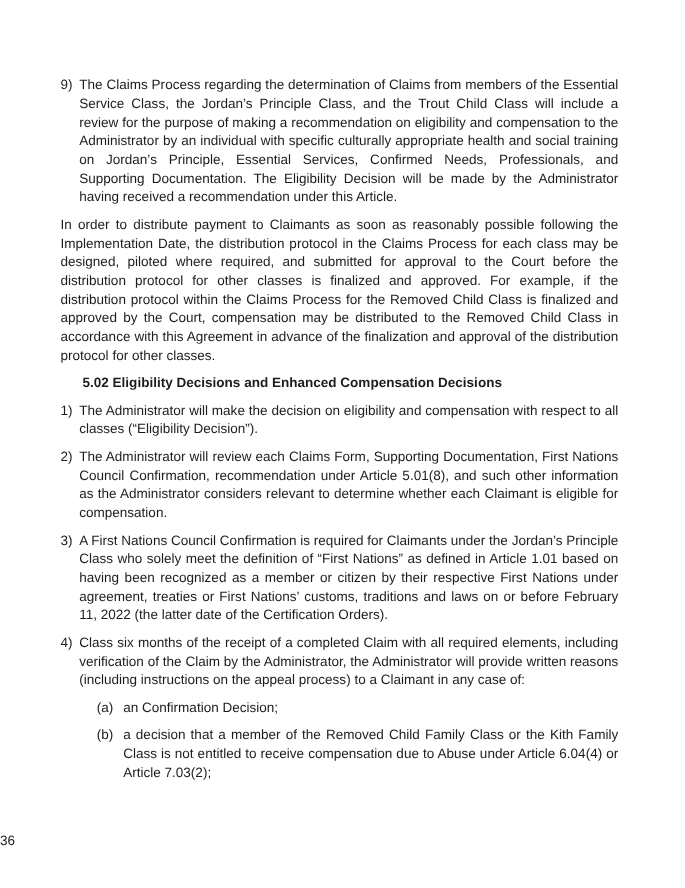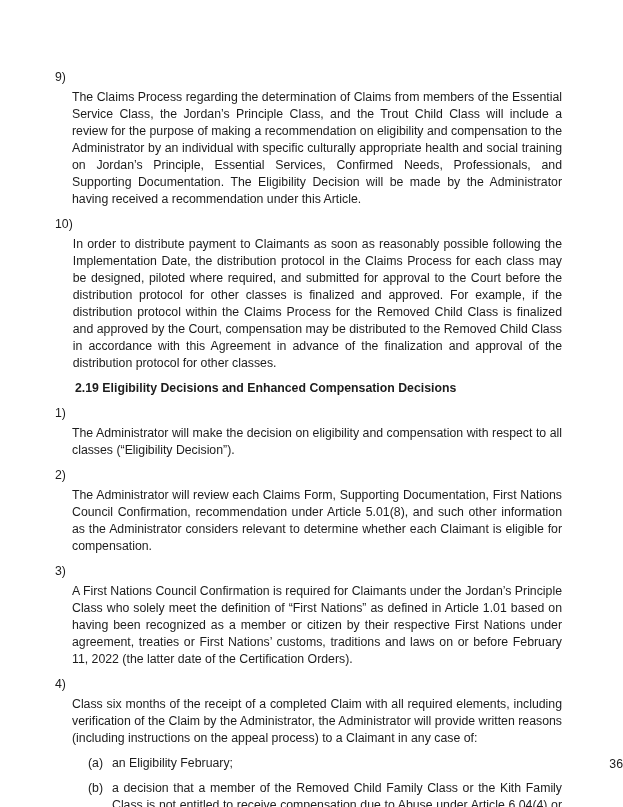--- a/index.html
+++ b/index.html
@@ -30,21 +30,20 @@
     margin: 0 0 8px 0;
   }
   .item-marker {
     flex: 0 0 17px;
     white-space: nowrap;
   }
   .item-body {
     flex: 1 1 auto;
     text-align: justify;
     text-justify: inter-word;
-    margin-top: 20px;
   }
   .section-heading {
     font-weight: bold;
     margin: 8px 0 8px 20px;
   }
   .subitem {
     display: flex;
     margin: 0 0 8px 33px;
   }
   .subitem-marker {
@@ -55,40 +54,39 @@
     flex: 1 1 auto;
     text-align: justify;
     text-justify: inter-word;
   }
   .bold { font-weight: normal; }
   .page-number {
     position: absolute;
     top: 756px;
     left: 0;
     width: 100%;
-    text-align: right;
+    text-align: left;
   }
 </style>
 </head>
 <body>
 
 <div class="page">
   <div class="content">
 
     <div class="item">
       <span class="item-marker">9)</span>
       <span class="item-body">The Claims Process regarding the determination of Claims from members of the Essential Service Class, the Jordan’s Principle Class, and the Trout Child Class will include a review for the purpose of making a recommendation on eligibility and compensation to the Administrator by an individual with specific culturally appropriate health and social training on Jordan’s Principle, Essential Services, Confirmed Needs, Professionals, and Supporting Documentation. The Eligibility Decision will be made by the Administrator having received a recommendation under this Article.</span>
     </div>
 
     <div class="item">
-      <span class="item-marker">10)</span>
       <span class="item-body">In order to distribute payment to Claimants as soon as reasonably possible following the Implementation Date, the distribution protocol in the Claims Process for each class may be designed, piloted where required, and submitted for approval to the Court before the distribution protocol for other classes is finalized and approved. For example, if the distribution protocol within the Claims Process for the Removed Child Class is finalized and approved by the Court, compensation may be distributed to the Removed Child Class in accordance with this Agreement in advance of the finalization and approval of the distribution protocol for other classes.</span>
     </div>
 
-    <div class="section-heading">2.19 Eligibility Decisions and Enhanced Compensation Decisions</div>
+    <div class="section-heading">5.02 Eligibility Decisions and Enhanced Compensation Decisions</div>
 
     <div class="item">
       <span class="item-marker">1)</span>
       <span class="item-body"><span>The Administrator will make the decision on eligibility and compensation with respect to all classes (“</span><span class="bold">Eligibility Decision</span><span>”).</span></span>
     </div>
 
     <div class="item">
       <span class="item-marker">2)</span>
       <span class="item-body">The Administrator will review each Claims Form, Supporting Documentation, First Nations Council Confirmation, recommendation under Article 5.01(8), and such other information as the Administrator considers relevant to determine whether each Claimant is eligible for compensation.</span>
     </div>
@@ -98,21 +96,21 @@
       <span class="item-body">A First Nations Council Confirmation is required for Claimants under the Jordan’s Principle Class who solely meet the definition of “First Nations” as defined in Article 1.01 based on having been recognized as a member or citizen by their respective First Nations under agreement, treaties or First Nations’ customs, traditions and laws on or before February 11, 2022 (the latter date of the Certification Orders).</span>
     </div>
 
     <div class="item">
       <span class="item-marker">4)</span>
       <span class="item-body">Class six months of the receipt of a completed Claim with all required elements, including verification of the Claim by the Administrator, the Administrator will provide written reasons (including instructions on the appeal process) to a Claimant in any case of:</span>
     </div>
 
     <div class="subitem">
       <span class="subitem-marker">(a)</span>
-      <span class="subitem-body">an Eligibility February;</span>
+      <span class="subitem-body">an Confirmation Decision;</span>
     </div>
 
     <div class="subitem">
       <span class="subitem-marker">(b)</span>
       <span class="subitem-body">a decision that a member of the Removed Child Family Class or the Kith Family Class is not entitled to receive compensation due to Abuse under Article 6.04(4) or Article 7.03(2);</span>
     </div>
 
   </div>
 
   <div class="page-number">36</div>

